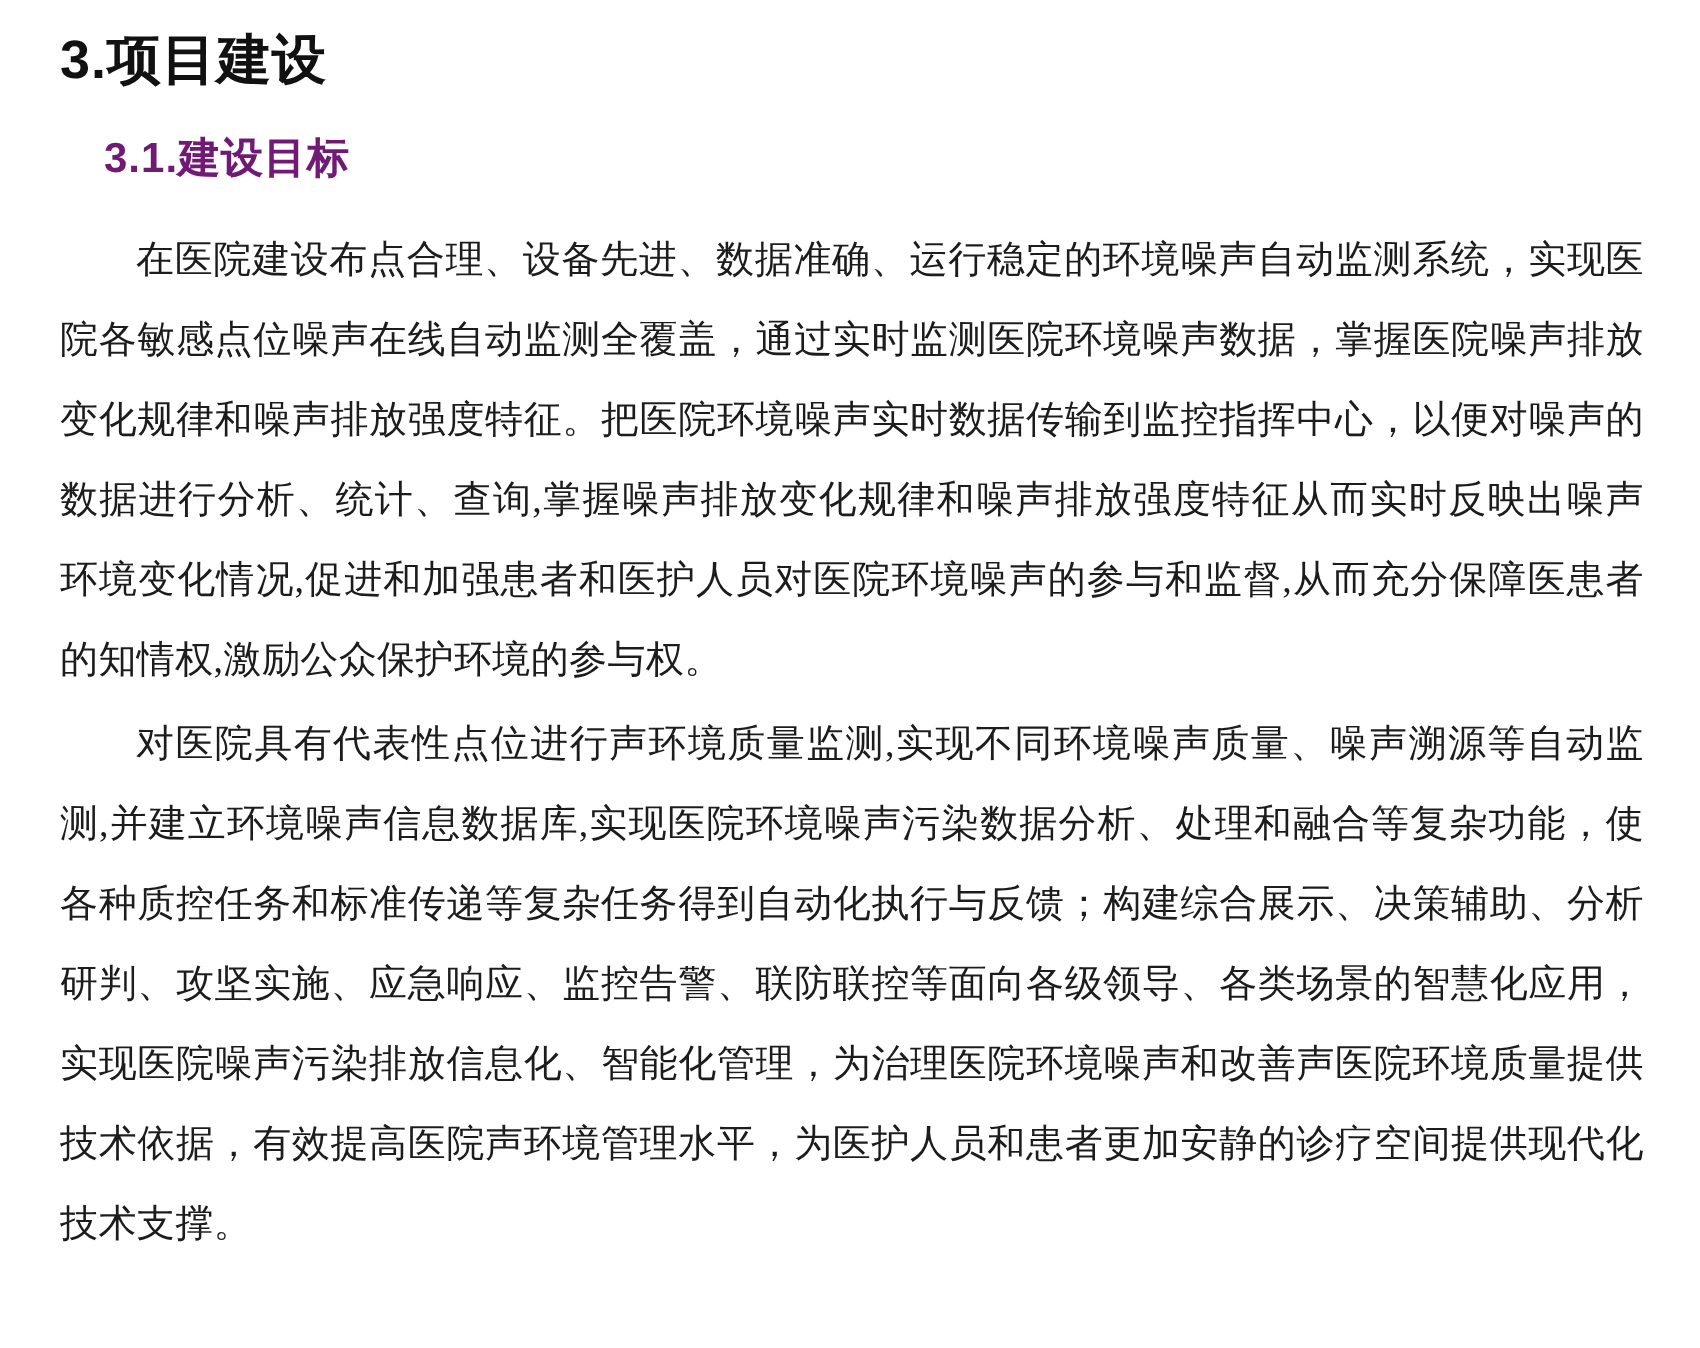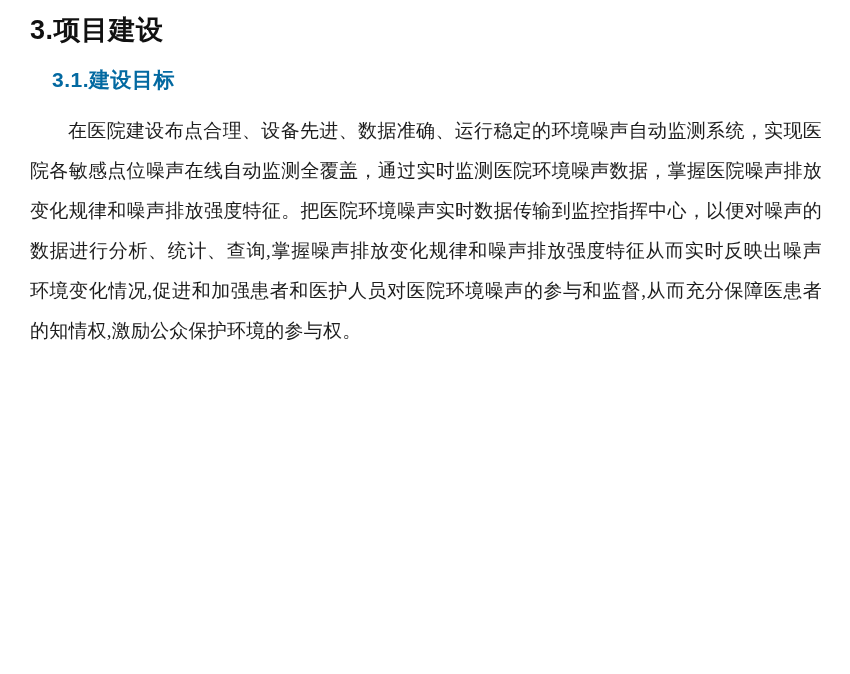--- a/index.html
+++ b/index.html
@@ -28,21 +28,21 @@
     line-height: 1.25;
     color: #111111;
     margin: 0 0 6px 0;
     letter-spacing: 0.5px;
   }
   .h2 {
     font-family: "Liberation Sans", "DejaVu Sans", sans-serif;
     font-weight: bold;
     font-size: 21px;
     line-height: 1.3;
-    color: #0369a1;
+    color: #701a75;
     margin: 18px 0 10px 22px;
     letter-spacing: 0.5px;
   }
   .body-text {
     font-family: "Liberation Serif", "DejaVu Serif", serif;
     font-size: 19px;
     line-height: 40px;
     color: #1c1c1c;
     margin: 0;
     text-align: justify;
@@ -62,15 +62,16 @@
 
 <div class="page">
 
   <h1 class="h1">3.项目建设</h1>
 
   <h2 class="h2">3.1.建设目标</h2>
 
   <div class="block-paragraphs">
     <p class="body-text">在医院建设布点合理、设备先进、数据准确、运行稳定的环境噪声自动监测系统，实现医院各敏感点位噪声在线自动监测全覆盖，通过实时监测医院环境噪声数据，掌握医院噪声排放变化规律和噪声排放强度特征。把医院环境噪声实时数据传输到监控指挥中心，以便对噪声的数据进行分析、统计、查询,掌握噪声排放变化规律和噪声排放强度特征从而实时反映出噪声环境变化情况,促进和加强患者和医护人员对医院环境噪声的参与和监督,从而充分保障医患者的知情权,激励公众保护环境的参与权。</p>
 
+    <p class="body-text para-gap">对医院具有代表性点位进行声环境质量监测,实现不同环境噪声质量、噪声溯源等自动监测,并建立环境噪声信息数据库,实现医院环境噪声污染数据分析、处理和融合等复杂功能，使各种质控任务和标准传递等复杂任务得到自动化执行与反馈；构建综合展示、决策辅助、分析研判、攻坚实施、应急响应、监控告警、联防联控等面向各级领导、各类场景的智慧化应用，实现医院噪声污染排放信息化、智能化管理，为治理医院环境噪声和改善声医院环境质量提供技术依据，有效提高医院声环境管理水平，为医护人员和患者更加安静的诊疗空间提供现代化技术支撑。</p>
   </div>
 
 </div>
 
 </body></html>

